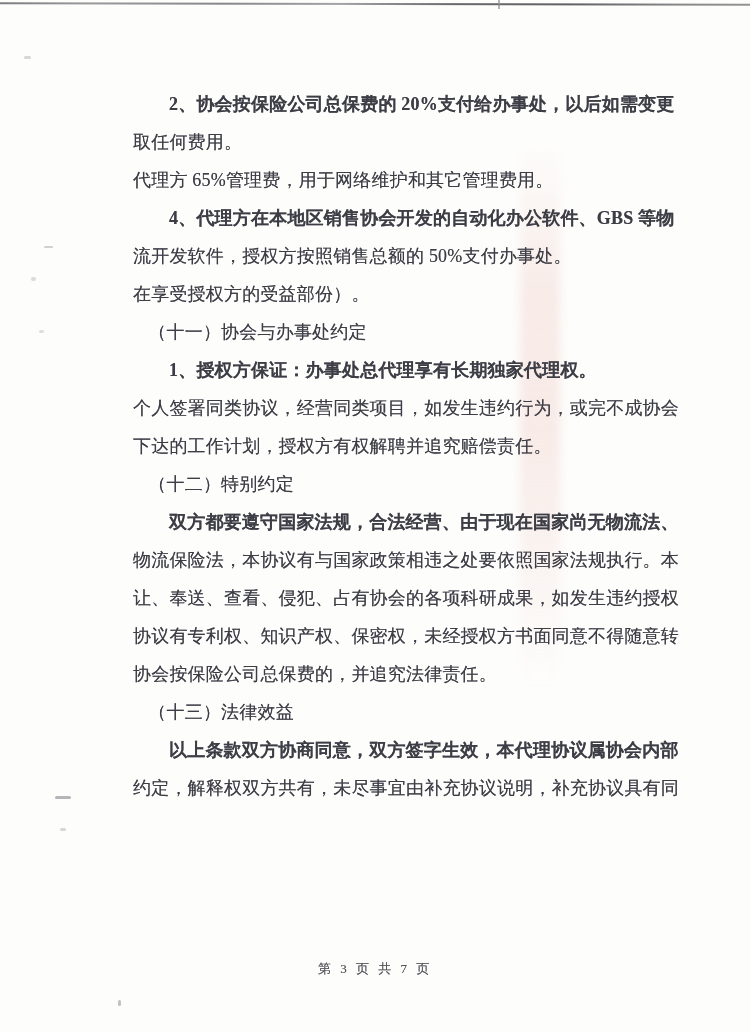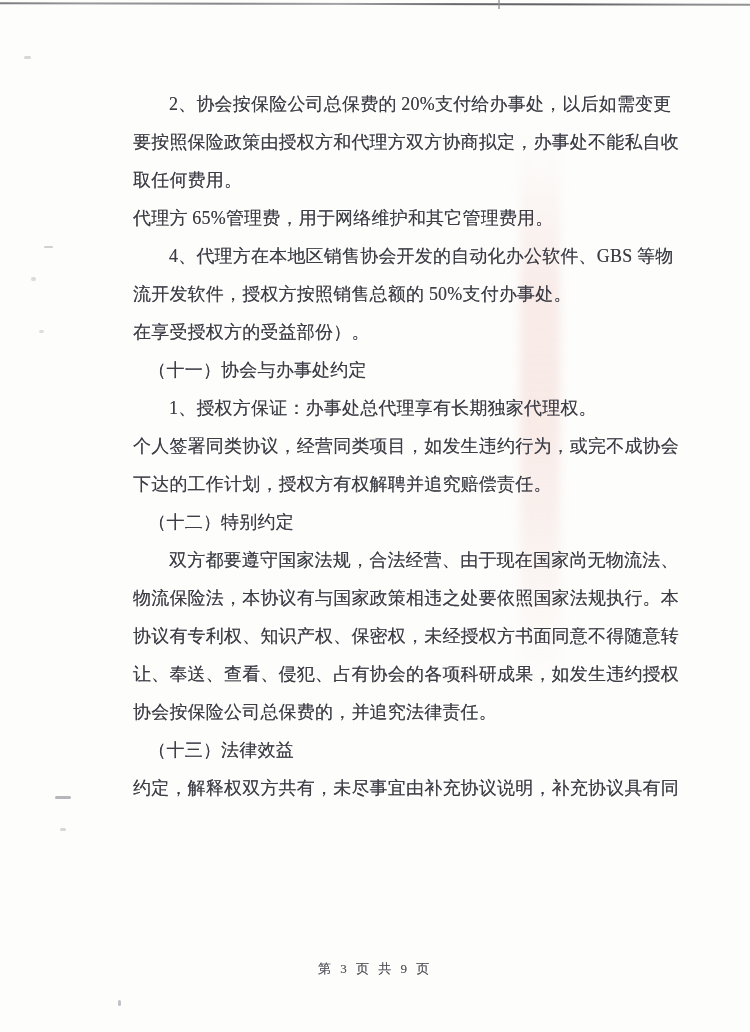--- a/index.html
+++ b/index.html
@@ -78,21 +78,21 @@
     left: 133px;
     top: 85px;
     width: 546px;
     font-size: 18px;
     line-height: 38px;
     color: #3d3d46;
     text-shadow: 0 0 0.6px rgba(61, 61, 70, 0.65);
     letter-spacing: 0.2px;
   }
   .line { white-space: nowrap; }
-  .line.indent  { text-indent: 2em; }
+  .line.indent  { text-indent: 2em; font-weight: bold; }
   .line.heading { text-indent: 0.85em; }
 
   .footer {
     position: absolute;
     top: 959px;
     left: 0;
     width: 100%;
     text-align: center;
     font-size: 13px;
     line-height: 20px;
@@ -113,35 +113,35 @@
   <div class="speck s1"></div>
   <div class="speck s2"></div>
   <div class="speck s3"></div>
   <div class="speck s4"></div>
   <div class="speck s5"></div>
   <div class="speck s6"></div>
   <div class="speck s7"></div>
 
   <div class="text-block" id="doc-body">
       <div class="line indent">2、协会按保险公司总保费的 20%支付给办事处，以后如需变更</div>
-      <div class="line">要按照保险政策由授权方和代理方双方协商拟定，办事处不能私自收</div>
       <div class="line">取任何费用。</div>
       <div class="line">代理方 65%管理费，用于网络维护和其它管理费用。</div>
       <div class="line indent">4、代理方在本地区销售协会开发的自动化办公软件、GBS 等物</div>
       <div class="line">流开发软件，授权方按照销售总额的 50%支付办事处。</div>
       <div class="line">在享受授权方的受益部份）。</div>
       <div class="line heading">（十一）协会与办事处约定</div>
       <div class="line indent">1、授权方保证：办事处总代理享有长期独家代理权。</div>
       <div class="line">个人签署同类协议，经营同类项目，如发生违约行为，或完不成协会</div>
       <div class="line">下达的工作计划，授权方有权解聘并追究赔偿责任。</div>
       <div class="line heading">（十二）特别约定</div>
       <div class="line indent">双方都要遵守国家法规，合法经营、由于现在国家尚无物流法、</div>
       <div class="line">物流保险法，本协议有与国家政策相违之处要依照国家法规执行。本</div>
+      <div class="line">让、奉送、查看、侵犯、占有协会的各项科研成果，如发生违约授权</div>
       <div class="line">协议有专利权、知识产权、保密权，未经授权方书面同意不得随意转</div>
-      <div class="line">让、奉送、查看、侵犯、占有协会的各项科研成果，如发生违约授权</div>
       <div class="line">协会按保险公司总保费的，并追究法律责任。</div>
       <div class="line heading">（十三）法律效益</div>
+      <div class="line indent">以上条款双方协商同意，双方签字生效，本代理协议属协会内部</div>
       <div class="line">约定，解释权双方共有，未尽事宜由补充协议说明，补充协议具有同</div>
     </div>
 
-  <div class="footer">第 3 页 共 9 页</div>
+  <div class="footer">第 3 页 共 7 页</div>
 
 </div>
 
 </body></html>

